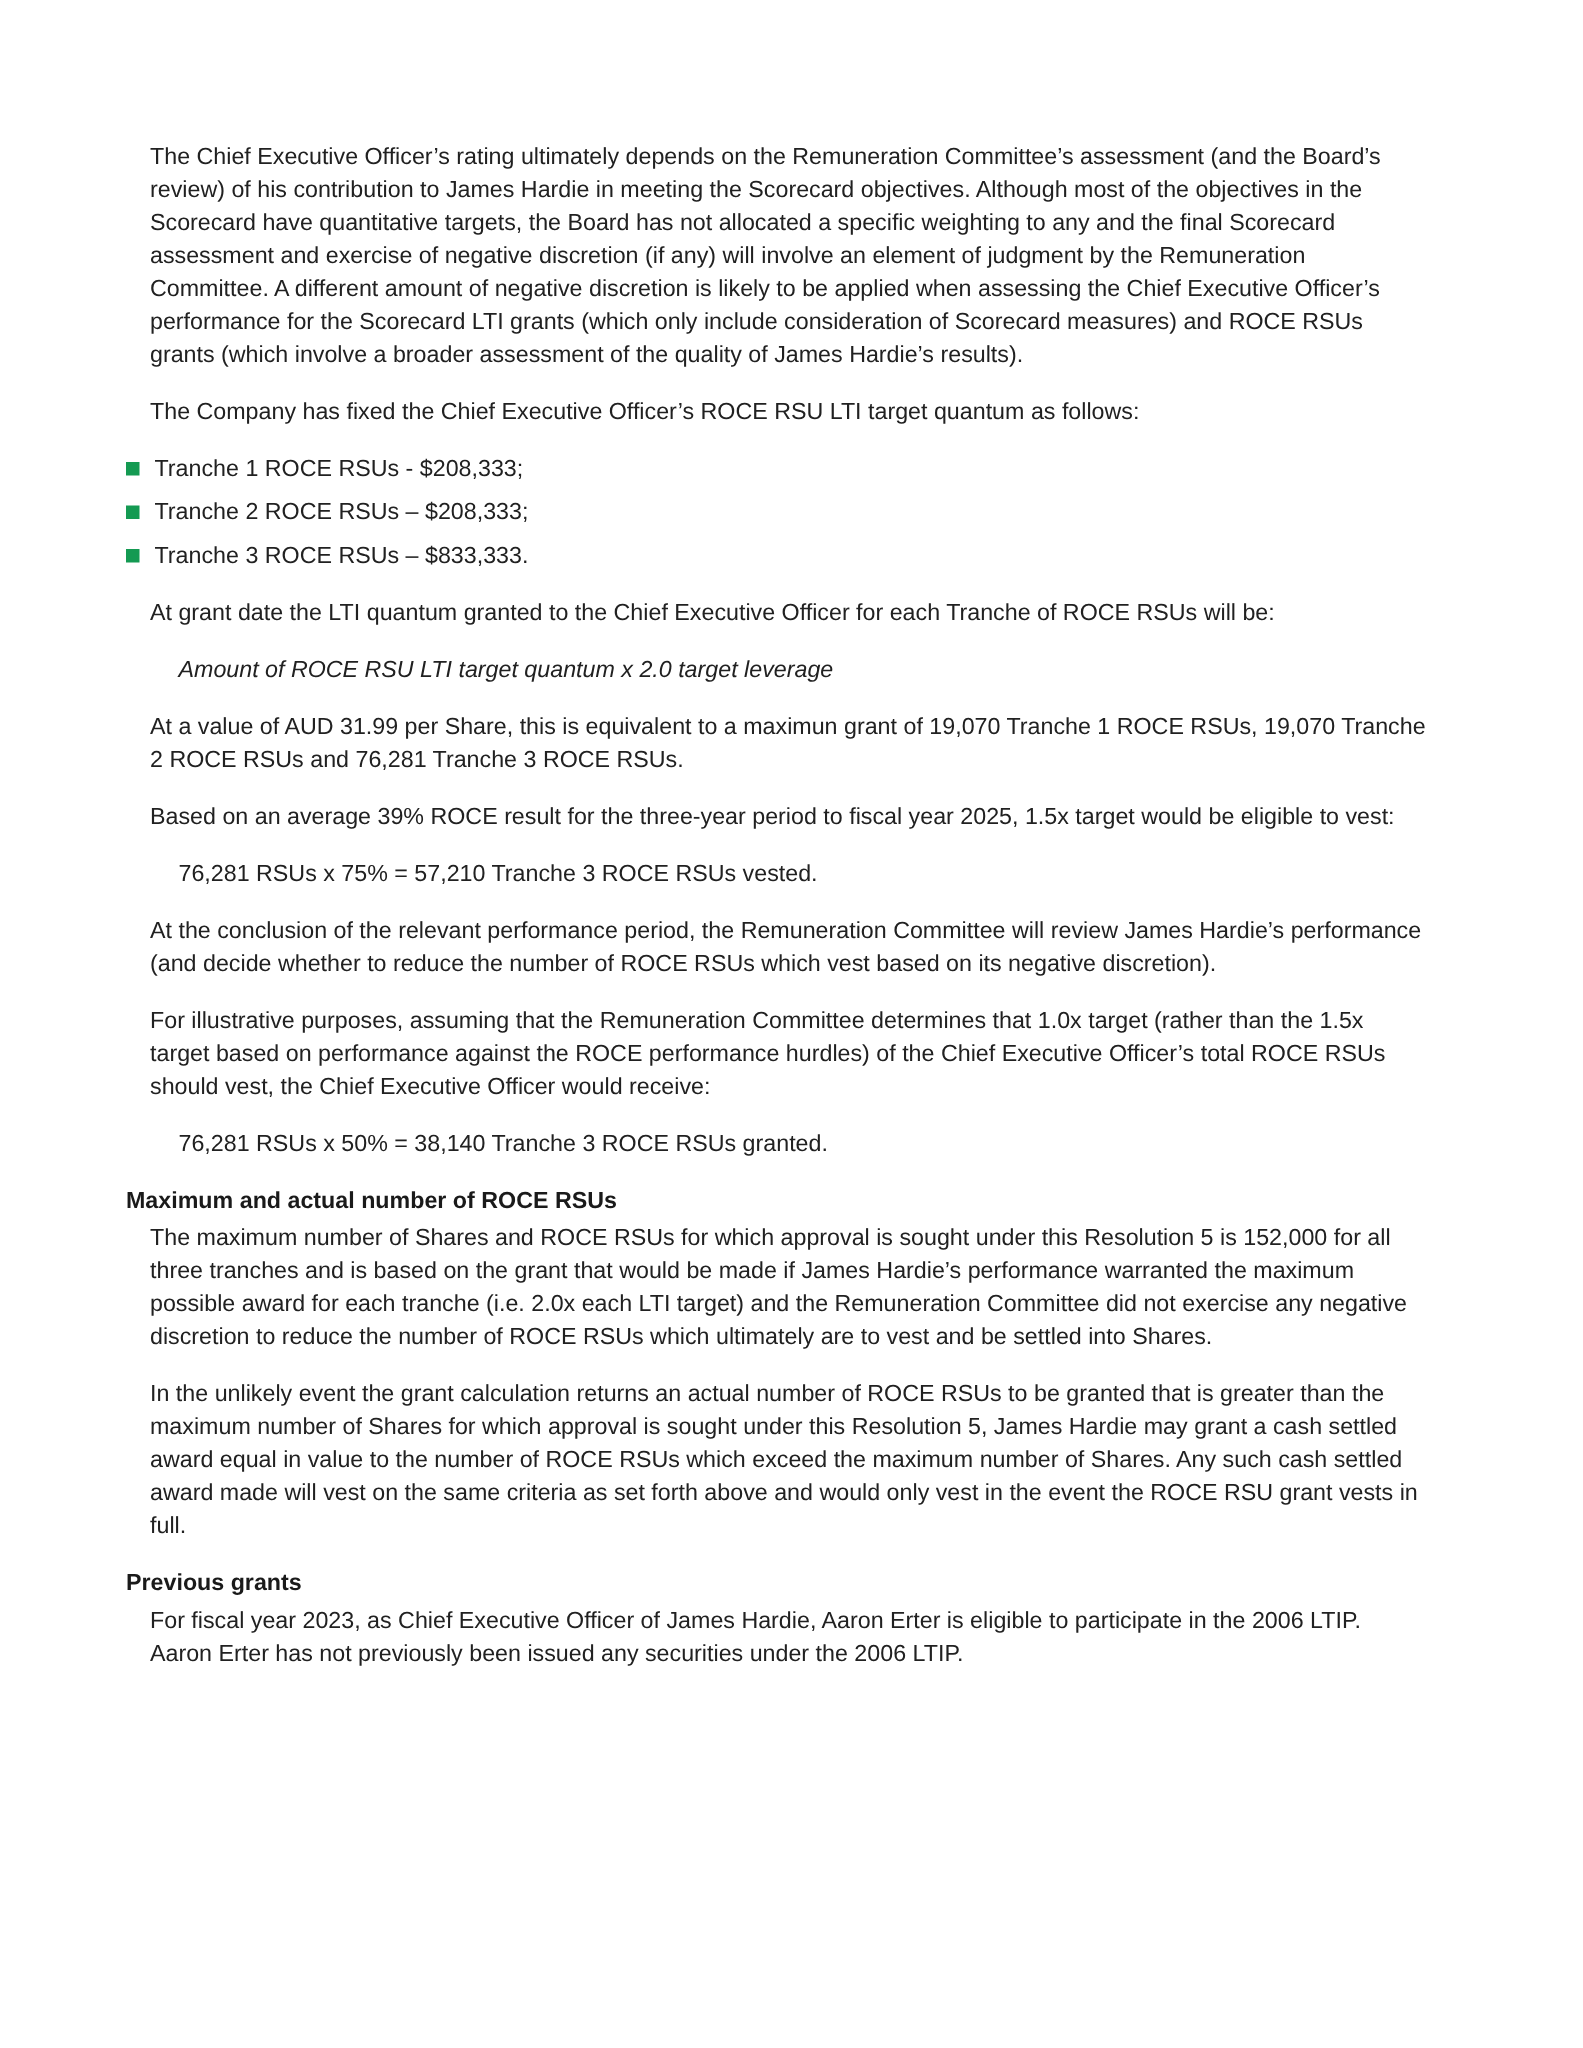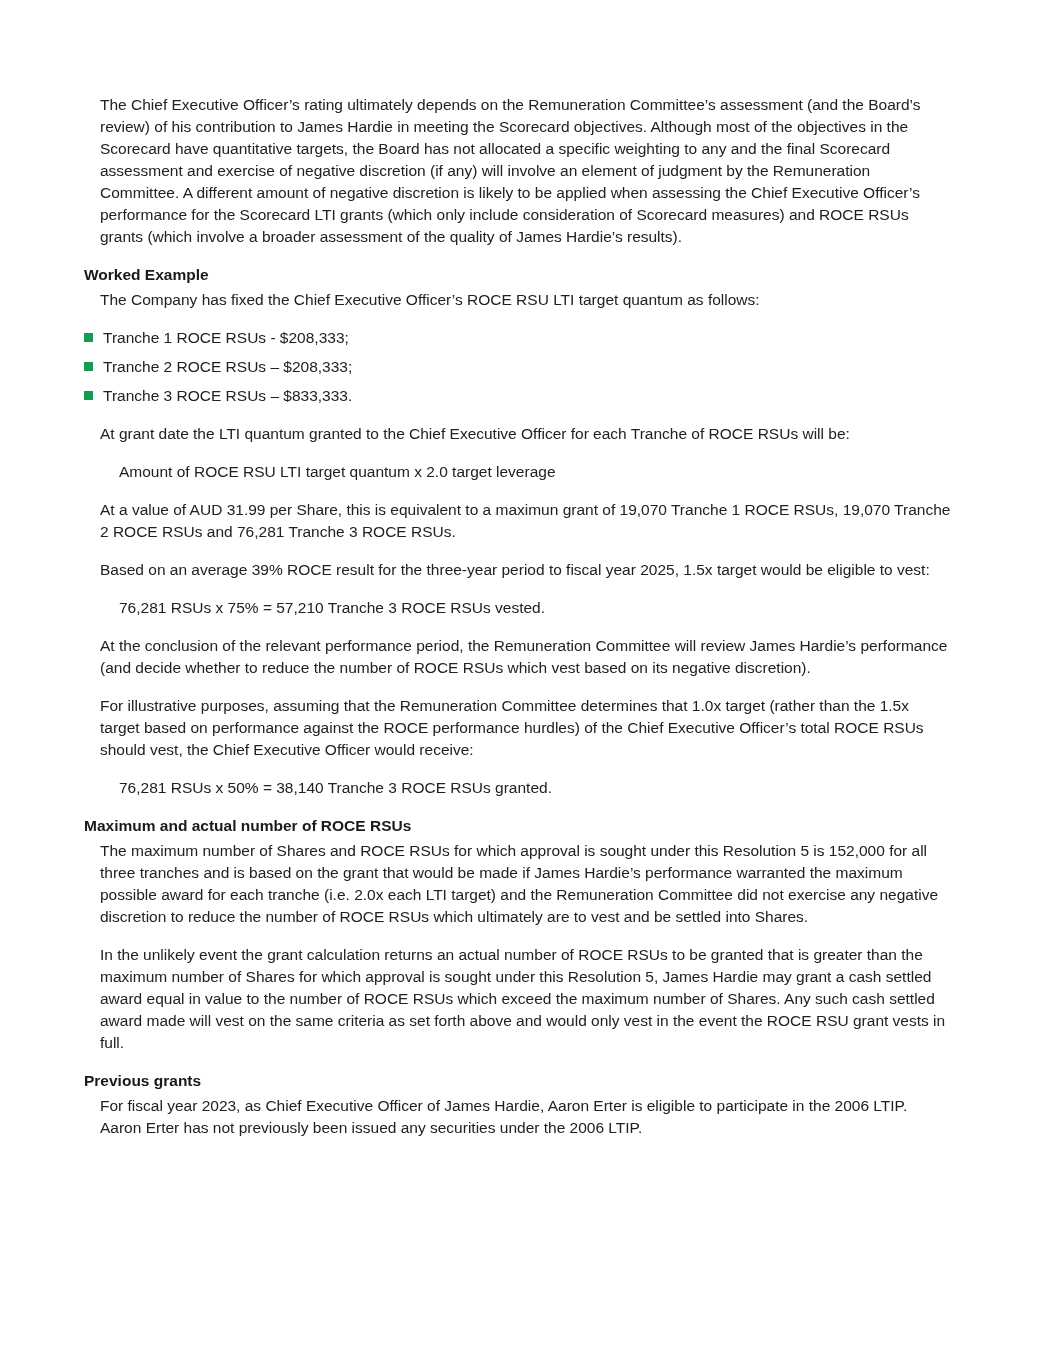--- a/index.html
+++ b/index.html
@@ -51,21 +51,21 @@
   .bullet-square {
     flex: 0 0 auto;
     width: 9px; height: 9px;
     margin-right: 10px;
     position: relative;
     top: -1px;
     align-self: center;
     background: #149a52;
   }
   .indent { padding-left: 19px; }
-  .italic { }
+  .italic { font-style: italic; }
   .footer {
     position: absolute;
     top: 1387px;
     right: 47px;
     display: flex;
     align-items: baseline;
     gap: 13px;
     white-space: nowrap;
   }
   .footer .footer-title {
@@ -79,21 +79,20 @@
   }
 </style>
 </head>
 <body style="color: rgb(33, 33, 33);">
 
 <div class="page">
   <div class="content">
 
     <p>The Chief Executive Officer’s rating ultimately depends on the Remuneration Committee’s assessment (and the Board’s review) of his contribution to James Hardie in meeting the Scorecard objectives. Although most of the objectives in the Scorecard have quantitative targets, the Board has not allocated a specific weighting to any and the final Scorecard assessment and exercise of negative discretion (if any) will involve an element of judgment by the Remuneration Committee. A different amount of negative discretion is likely to be applied when assessing the Chief Executive Officer’s performance for the Scorecard LTI grants (which only include consideration of Scorecard measures) and ROCE RSUs grants (which involve a broader assessment of the quality of James Hardie’s results).</p>
 
-    <h3>Worked Example</h3>
     <p class="gap-xs">The Company has fixed the Chief Executive Officer’s ROCE RSU LTI target quantum as follows:</p>
 
     <ul class="tranche-list">
       <li>
         <span class="bullet-square" style="background: rgb(20, 154, 82);"></span>
         <span>Tranche 1 ROCE RSUs - $208,333;</span>
       </li>
       <li>
         <span class="bullet-square" style="background: rgb(20, 154, 82);"></span>
         <span>Tranche 2 ROCE RSUs – $208,333;</span>

